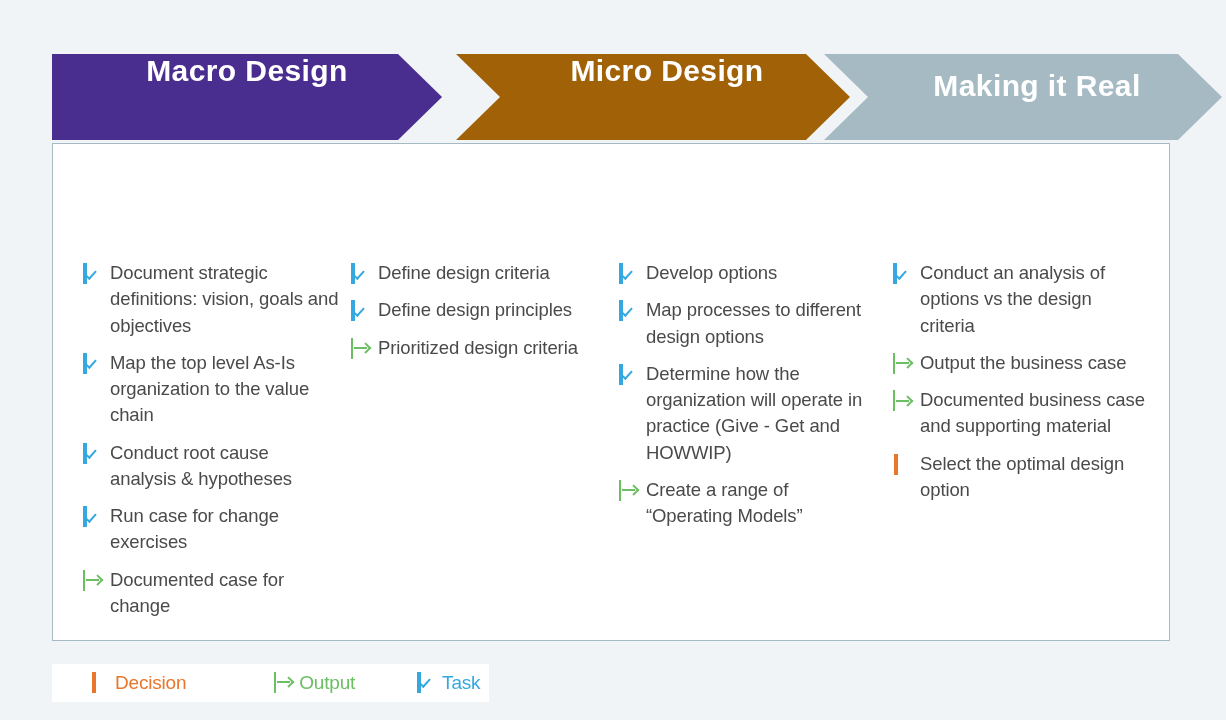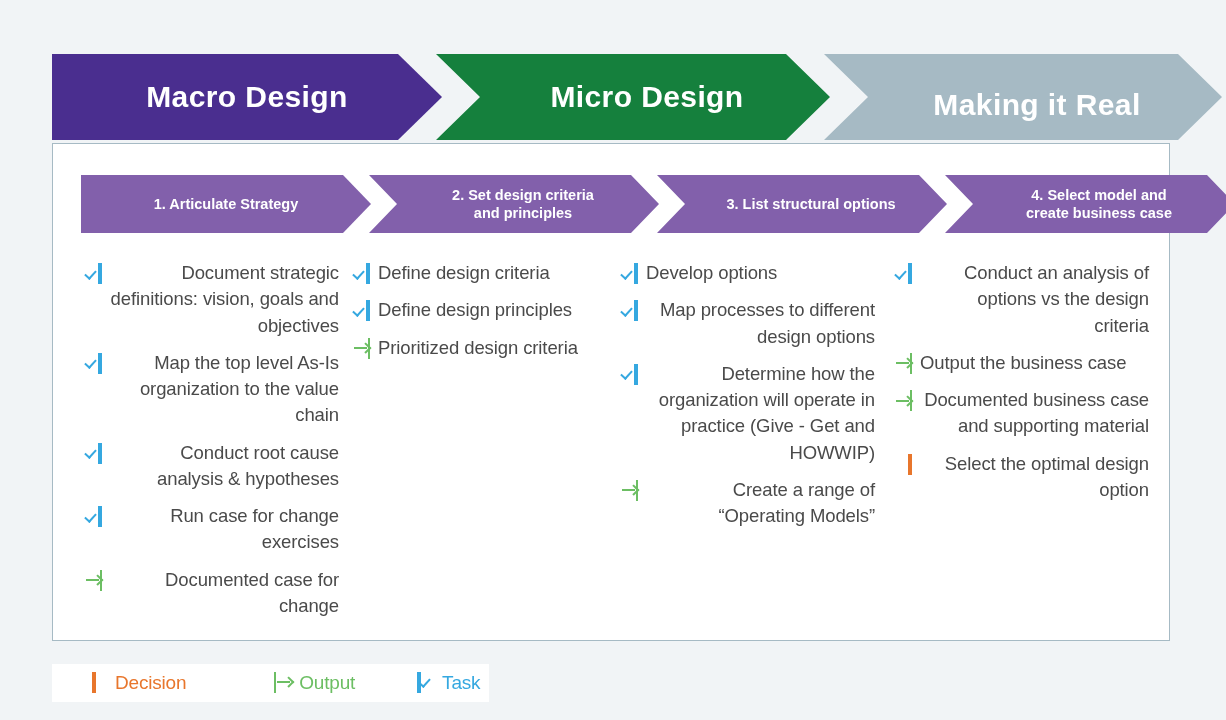--- a/index.html
+++ b/index.html
@@ -21,43 +21,43 @@
     left: 52px;
     top: 54px;
     width: 1118px;
     height: 86px;
   }
   .phase {
     position: absolute;
     top: 0;
     height: 86px;
     display: flex;
-    align-items: center;
+    align-items: flex-start;
     justify-content: center;
   }
   .phase-label {
     color: #ffffff;
     font-size: 30px;
     font-weight: bold;
     letter-spacing: 0.4px;
     white-space: nowrap;
     position: relative;
     z-index: 3;
     text-align: center;
   }
   .phase-1 {
     left: 0;
     width: 390px;
     background: #4a2e8f;
     clip-path: polygon(0 0, 346px 0, 390px 50%, 346px 100%, 0 100%);
   }
   .phase-2 {
-    left: 384px;
+    left: 404px;
     width: 394px;
-    background: #15803d;
+    background: #a16207;
     clip-path: polygon(0 0, 350px 0, 394px 50%, 350px 100%, 0 100%, 44px 50%);
   }
   .phase-3 {
     left: 772px;
     width: 398px;
     background: #a6bac4;
     clip-path: polygon(0 0, 354px 0, 398px 50%, 354px 100%, 0 100%, 44px 50%);
   }
   .phase-2 .phase-label { padding-left: 28px; }
   .phase-3 .phase-label { padding-left: 28px; margin-top: 15px; }
@@ -130,21 +130,20 @@
     position: absolute;
     left: 30px;
     top: 116px;
     width: 1070px;
     display: flex;
   }
   .column {
     width: 262px;
     padding-right: 4px;
     box-sizing: border-box;
-    text-align: right;
   }
   .col-2 { margin-left: 8px; }
   .col-3 { margin-left: 8px; }
   .col-4 { margin-left: 14px; }
 
   .item {
     display: flex;
     align-items: flex-start;
     margin-bottom: 11px;
   }
@@ -270,36 +269,20 @@
   <div class="phase phase-2">
     <span class="phase-label">Micro Design</span>
   </div>
   <div class="phase phase-3">
     <span class="phase-label">Making it Real</span>
   </div>
 </div>
 
 <div class="content-panel">
 
-  <div class="step-row">
-    <div class="step step-1">
-      <span class="step-label">1. Articulate Strategy</span>
-    </div>
-    <div class="step step-2">
-      <span class="step-label">2. Set design criteria
-and principles</span>
-    </div>
-    <div class="step step-3">
-      <span class="step-label">3. List structural options</span>
-    </div>
-    <div class="step step-4">
-      <span class="step-label">4. Select model and
-create business case</span>
-    </div>
-  </div>
 
   <div class="columns">
 
     <div class="column col-1">
       <div class="item">
         <span class="item-icon"><span class="icon-task"></span></span>
         <span class="item-text">Document strategic definitions: vision, goals and objectives</span>
       </div>
       <div class="item">
         <span class="item-icon"><span class="icon-task"></span></span>

